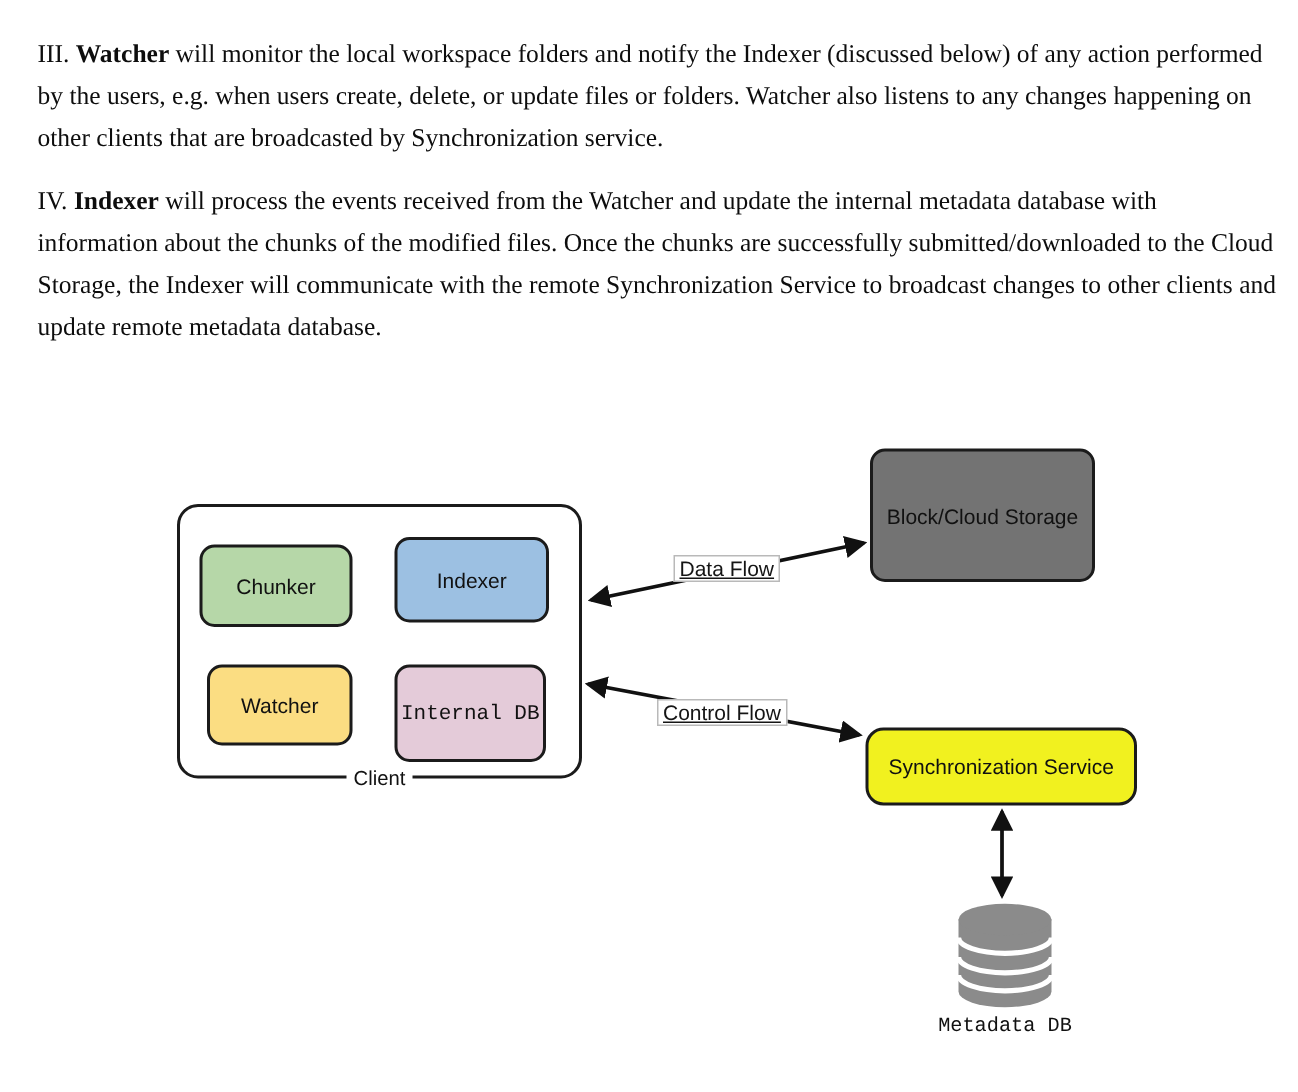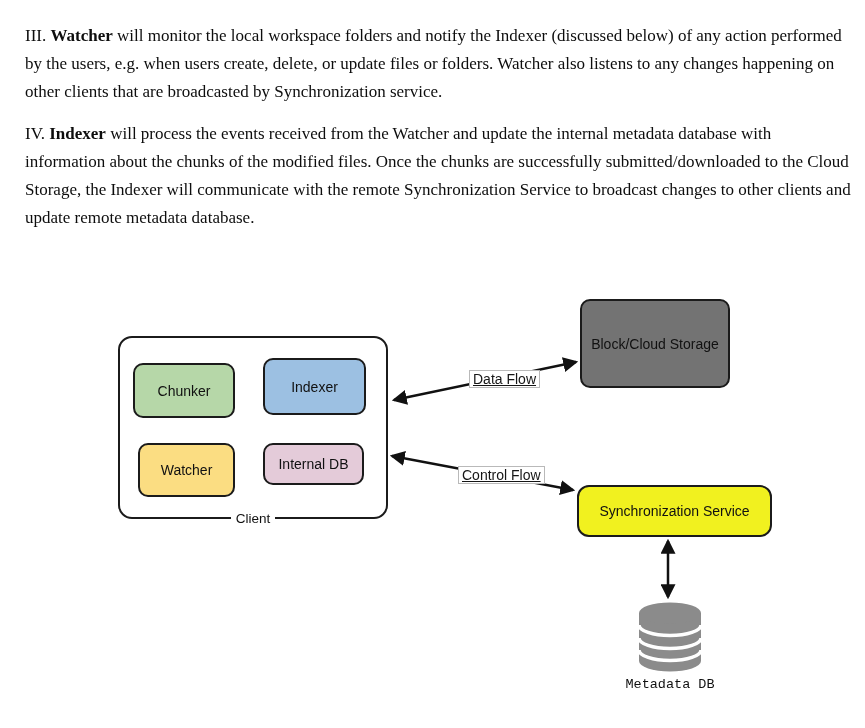--- a/index.html
+++ b/index.html
@@ -39,50 +39,49 @@
   }
   .client-box {
     left: 118px; top: 336px; width: 270px; height: 183px;
     border-radius: 14px;
     background: #ffffff;
   }
   .module { border-radius: 10px; }
   .mod-chunker  { left: 133px; top: 363px; width: 102px; height: 55px; }
   .mod-indexer  { left: 263px; top: 358px; width: 103px; height: 57px; }
   .mod-watcher  { left: 138px; top: 443px; width: 97px;  height: 54px; }
-  .mod-internal { left: 263px; top: 443px; width: 101px; height: 42px; }
+  .mod-internal { left: 263px; top: 443px; width: 101px; height: 65px; font-family: Liberation Mono, monospace; }
   .client-label-wrap {
     position: absolute;
     left: 118px; top: 511px; width: 270px;
     text-align: center;
     font-size: 13.5px;
   }
   .client-label-wrap span { background: #ffffff; padding: 0 5px; }
   .storage-box {
     left: 580px; top: 299px; width: 150px; height: 89px;
     border-radius: 10px; padding: 0 1px;
     border-width: 2.5px;
   }
   .sync-box {
-    left: 577px; top: 485px; width: 195px; height: 52px;
+    left: 577px; top: 485px; width: 181px; height: 52px;
     border-radius: 12px;
     border-width: 2.5px;
   }
   
   .flow-label {
     position: absolute;
     background: #ffffff;
     border: 1px solid #b9b9b9;
     padding: 0 3px;
     font-size: 14px;
     line-height: 16px;
     text-decoration: underline;
     color: #151515;
     z-index: 5;
-    margin-left: 20px;
   }
   .data-flow-label    { left: 449px; top: 370px; }
   .control-flow-label { left: 438px; top: 466px; }
   
   .arrows-svg, .db-svg { position: absolute; pointer-events: none; }
   .arrows-svg { left: 0; top: 0; z-index: 4; }
   .db-svg { left: 632px; top: 600px; }
   .metadata-label {
     position: absolute;
     left: 600px; top: 677px; width: 140px;

